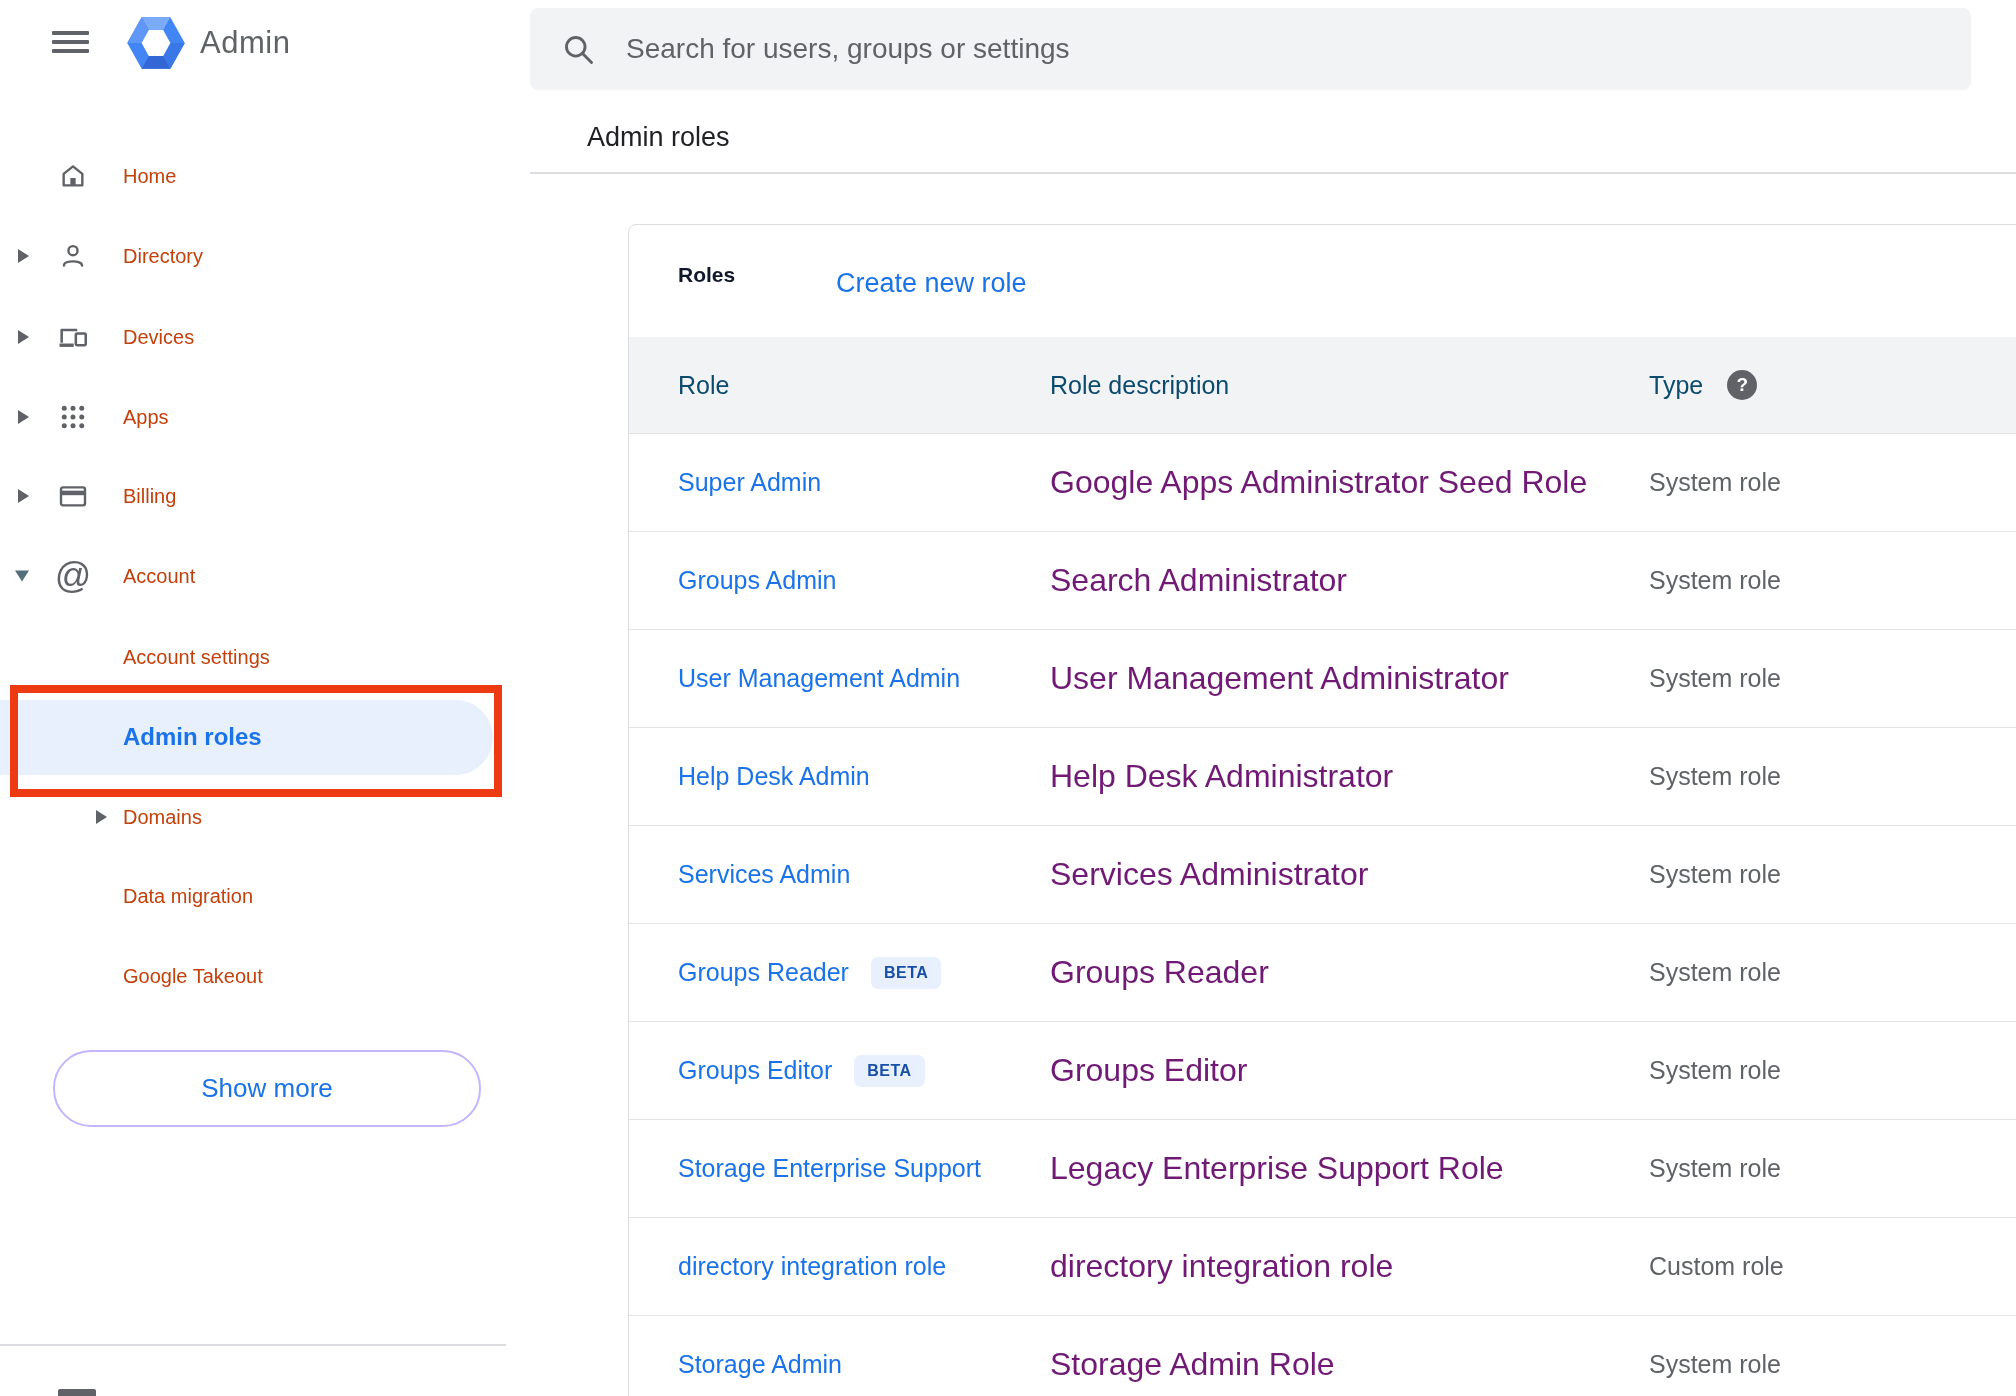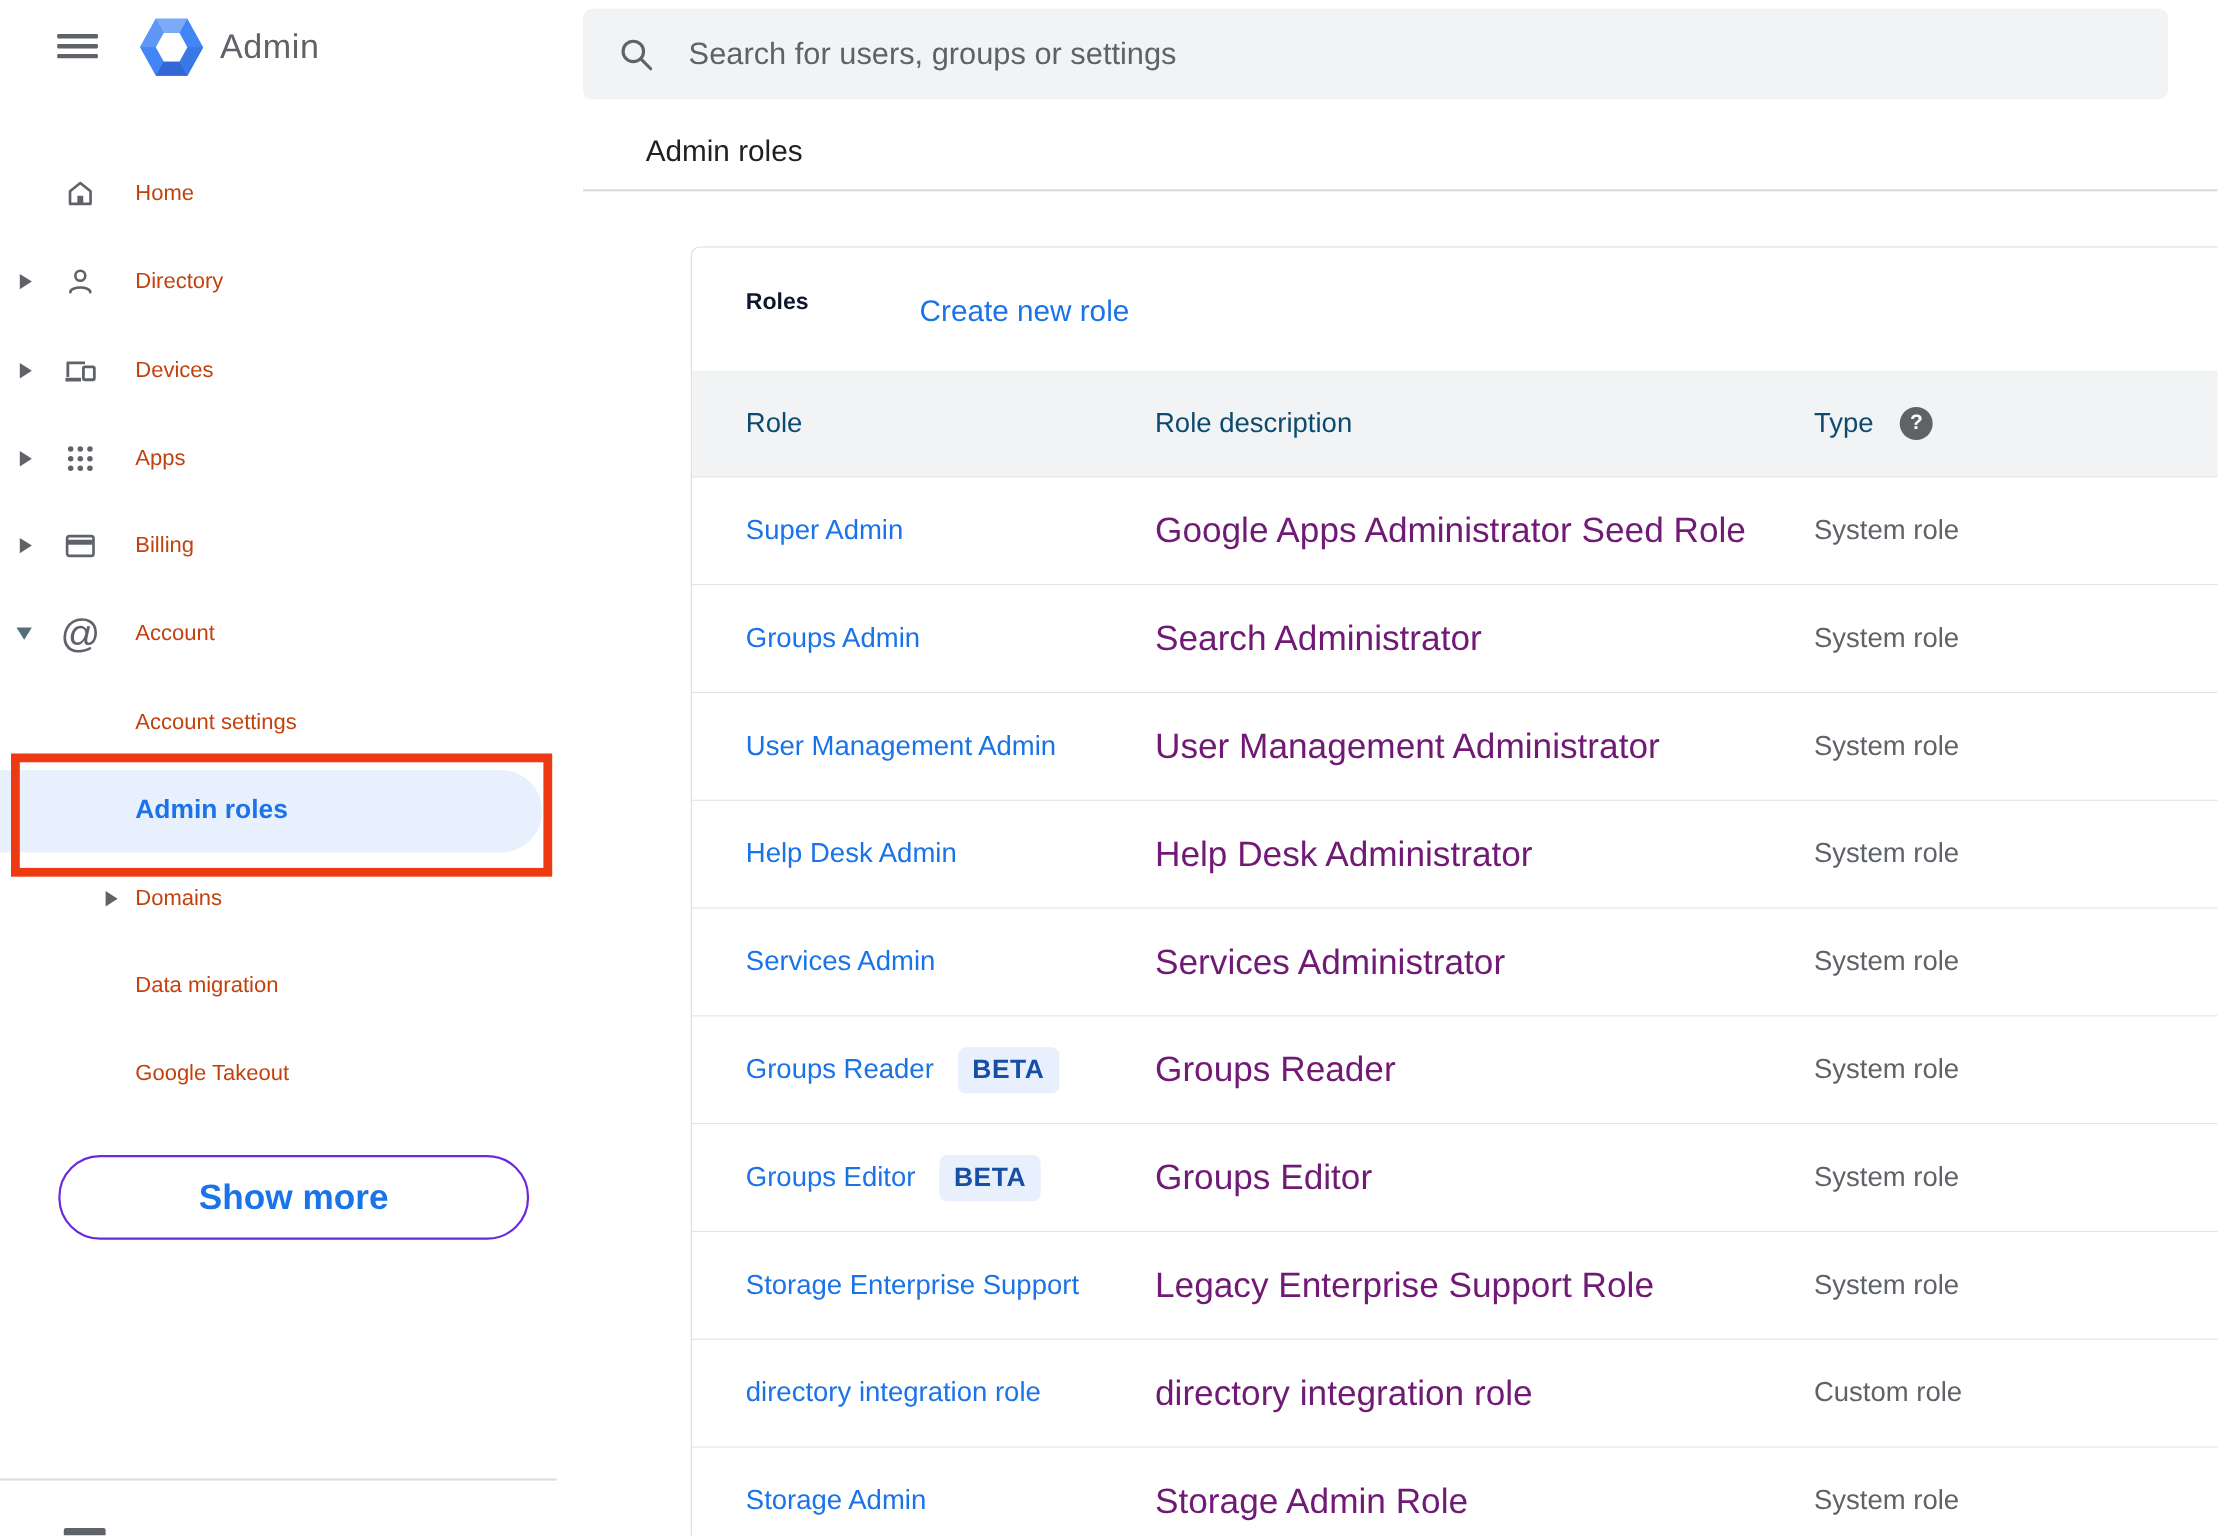--- a/index.html
+++ b/index.html
@@ -19,22 +19,22 @@
   .nav-label{position:absolute;left:123px;top:50%;transform:translateY(-50%);font-size:20px;color:#c2410c;white-space:nowrap;}
   .nav-icon{position:absolute;left:56px;top:50%;transform:translateY(-50%);width:34px;height:34px;display:flex;align-items:center;justify-content:center;}
   .at-glyph{font-size:36px;color:#5f6368;font-weight:400;}
   .tri{position:absolute;top:50%;width:0;height:0;border-style:solid;}
   .tri-right{transform:translateY(-50%);border-width:7px 0 7px 11px;border-color:transparent transparent transparent #5f6368;left:18px;}
   .tri-down{transform:translateY(-50%);border-width:11px 7px 0 7px;border-color:#546e7a transparent transparent transparent;left:15px;}
   .tri-domains{left:96px;border-width:7px 0 7px 11px;}
   .selected-pill{position:absolute;left:0;top:700px;width:493px;height:75px;background:#e8f0fe;border-radius:0 38px 38px 0;}
   .selected-label{position:absolute;left:123px;top:737px;transform:translateY(-50%);font-size:24px;font-weight:700;color:#1a73e8;z-index:2;}
   .annotation-box{position:absolute;left:10px;top:685px;width:476px;height:96px;border:8px solid #ee3a12;z-index:3;pointer-events:none;}
-  .show-more{position:absolute;left:53px;top:1050px;width:424px;height:73px;border:2px solid #6d28d9;border-radius:38px;background:#fff;
-    display:flex;align-items:center;justify-content:center;font-size:32px;font-weight:700;color:#1a73e8;cursor:pointer;}
+  .show-more{position:absolute;left:53px;top:1050px;width:424px;height:73px;border:2px solid #c4b5fd;border-radius:38px;background:#fff;
+    display:flex;align-items:center;justify-content:center;font-size:26px;font-weight:400;color:#1a73e8;cursor:pointer;}
   .sidebar-divider{position:absolute;left:0;top:1344px;width:506px;height:2px;background:#dadce0;}
   .cut-icon{position:absolute;left:58px;top:1389px;width:38px;height:7px;background:#5f6368;border-radius:2px 2px 0 0;}
   
   .searchbar{position:absolute;left:530px;top:8px;width:1441px;height:82px;background:#f1f3f4;border-radius:8px;display:flex;align-items:center;}
   .search-icon{margin-left:30px;flex:0 0 auto;display:flex;}
   .search-input{margin-left:28px;flex:1;border:none;outline:none;background:transparent;font-size:28px;color:#202124;font-family:"Liberation Sans",sans-serif;}
   .search-input::placeholder{color:#5f6368;opacity:1;}
   .breadcrumb{position:absolute;left:587px;top:122px;font-size:27px;color:#202124;}
   .top-divider{position:absolute;left:530px;top:172px;width:1486px;height:2px;background:#dadce0;}
   .card{position:absolute;left:628px;top:224px;width:1392px;height:1200px;background:#fff;border:1px solid #dadce0;border-radius:8px 0 0 0;}
@@ -44,21 +44,21 @@
   .col-role{width:372px;flex:0 0 auto;}
   .col-desc{width:599px;flex:0 0 auto;}
   .col-type{flex:1;display:flex;align-items:center;}
   .th{font-size:25px;color:#0c4a6e;}
   .help-circle{margin-left:24px;width:30px;height:30px;border-radius:50%;background:#5f6368;color:#fff;font-size:19px;font-weight:700;
     display:flex;align-items:center;justify-content:center;cursor:pointer;}
   .tbody{position:absolute;left:0;top:208px;width:100%;}
   .trow{height:98px;border-top:1px solid #e3e3e3;display:flex;align-items:center;padding-left:49px;box-sizing:border-box;}
   .role-cell{width:372px;flex:0 0 auto;display:flex;align-items:center;gap:22px;}
   .role-link{font-size:25px;color:#1a73e8;cursor:pointer;text-decoration:none;white-space:nowrap;}
-  .beta-badge{background:#e8f0fe;color:#174ea6;font-size:24px;font-weight:700;padding:7px 13px;border-radius:7px;letter-spacing:.5px;}
+  .beta-badge{background:#e8f0fe;color:#174ea6;font-size:16px;font-weight:700;padding:7px 13px;border-radius:7px;letter-spacing:.5px;}
   .desc-cell{width:599px;flex:0 0 auto;font-size:32px;color:#701a75;}
   .type-cell{flex:1;font-size:25px;color:#5f6368;}
 </style>
 </head>
 <body>
 
 <div class="sidebar">
 
   <div class="hamburger">
     <span></span>

